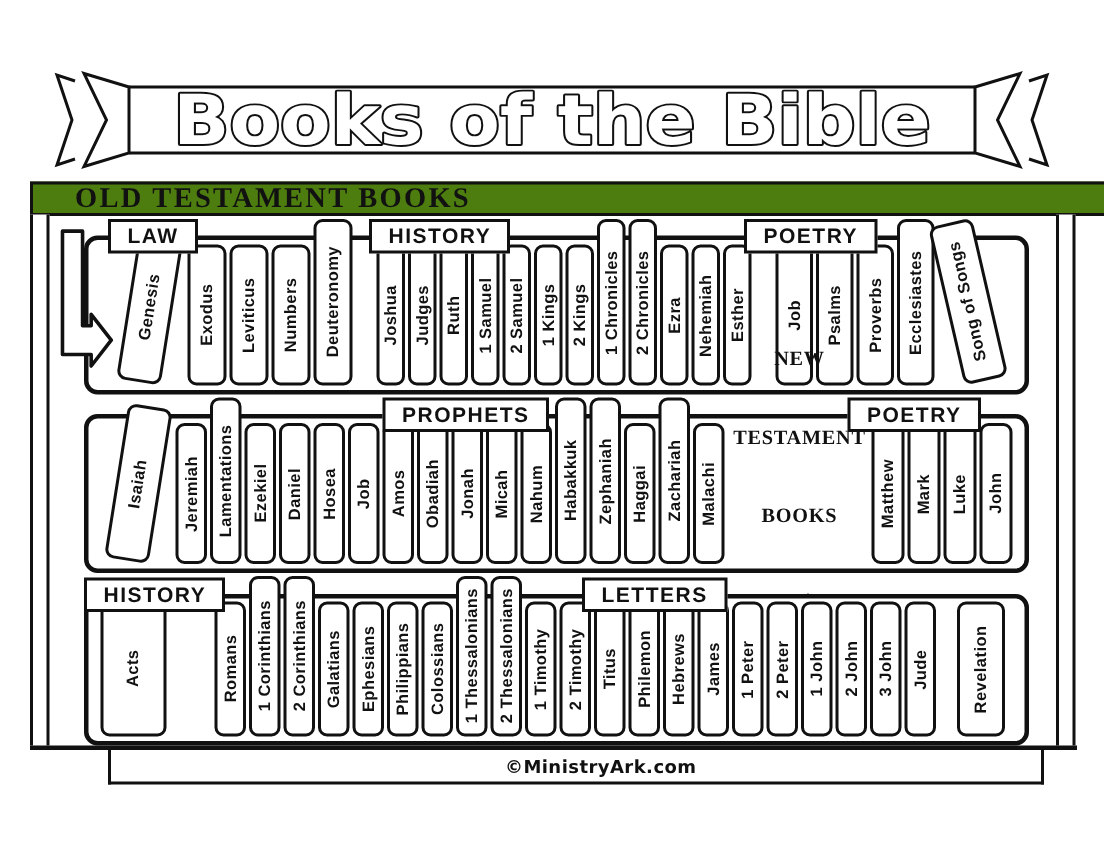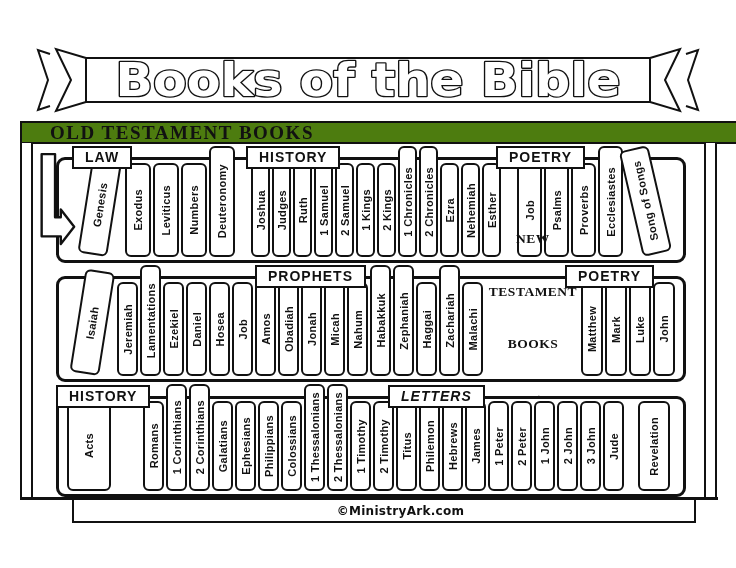--- a/index.html
+++ b/index.html
@@ -83,21 +83,21 @@
   <svg class="start-arrow" width="44" height="100" viewBox="0 0 46 100">
     <path fill="#fff" stroke="#111" stroke-width="2.5" stroke-linejoin="round" d="M8,2 L22,2 L22,68 L28,68 L28,60 L42,78 L28,96 L28,88 L8,88 Z"></path>
   </svg>
 
   <div class="slabel" style="left:72px;top:146px;">LAW</div>
   <div class="slabel" style="left:246px;top:146px;">HISTORY</div>
   <div class="slabel" style="left:496px;top:146px;">POETRY</div>
   <div class="slabel" style="left:255px;top:265px;">PROPHETS</div>
   <div class="slabel" style="left:565px;top:265px;">POETRY</div>
   <div class="slabel" style="left:56px;top:385px;">HISTORY</div>
-  <div class="slabel" style="left:388px;top:385px;font-style:italic;">LETTERS</div>
+  <div class="slabel" style="left:388px;top:385px;">LETTERS</div>
 
   <div class="cavity row1">
     <div class="book b-genesis">
         <span class="bs">Genesis</span>
       </div>
     <div class="sp-58"></div>
     <div class="book b-law h-std">
         <span class="bs">Exodus</span>
       </div>
     <div class="book b-law h-std">

